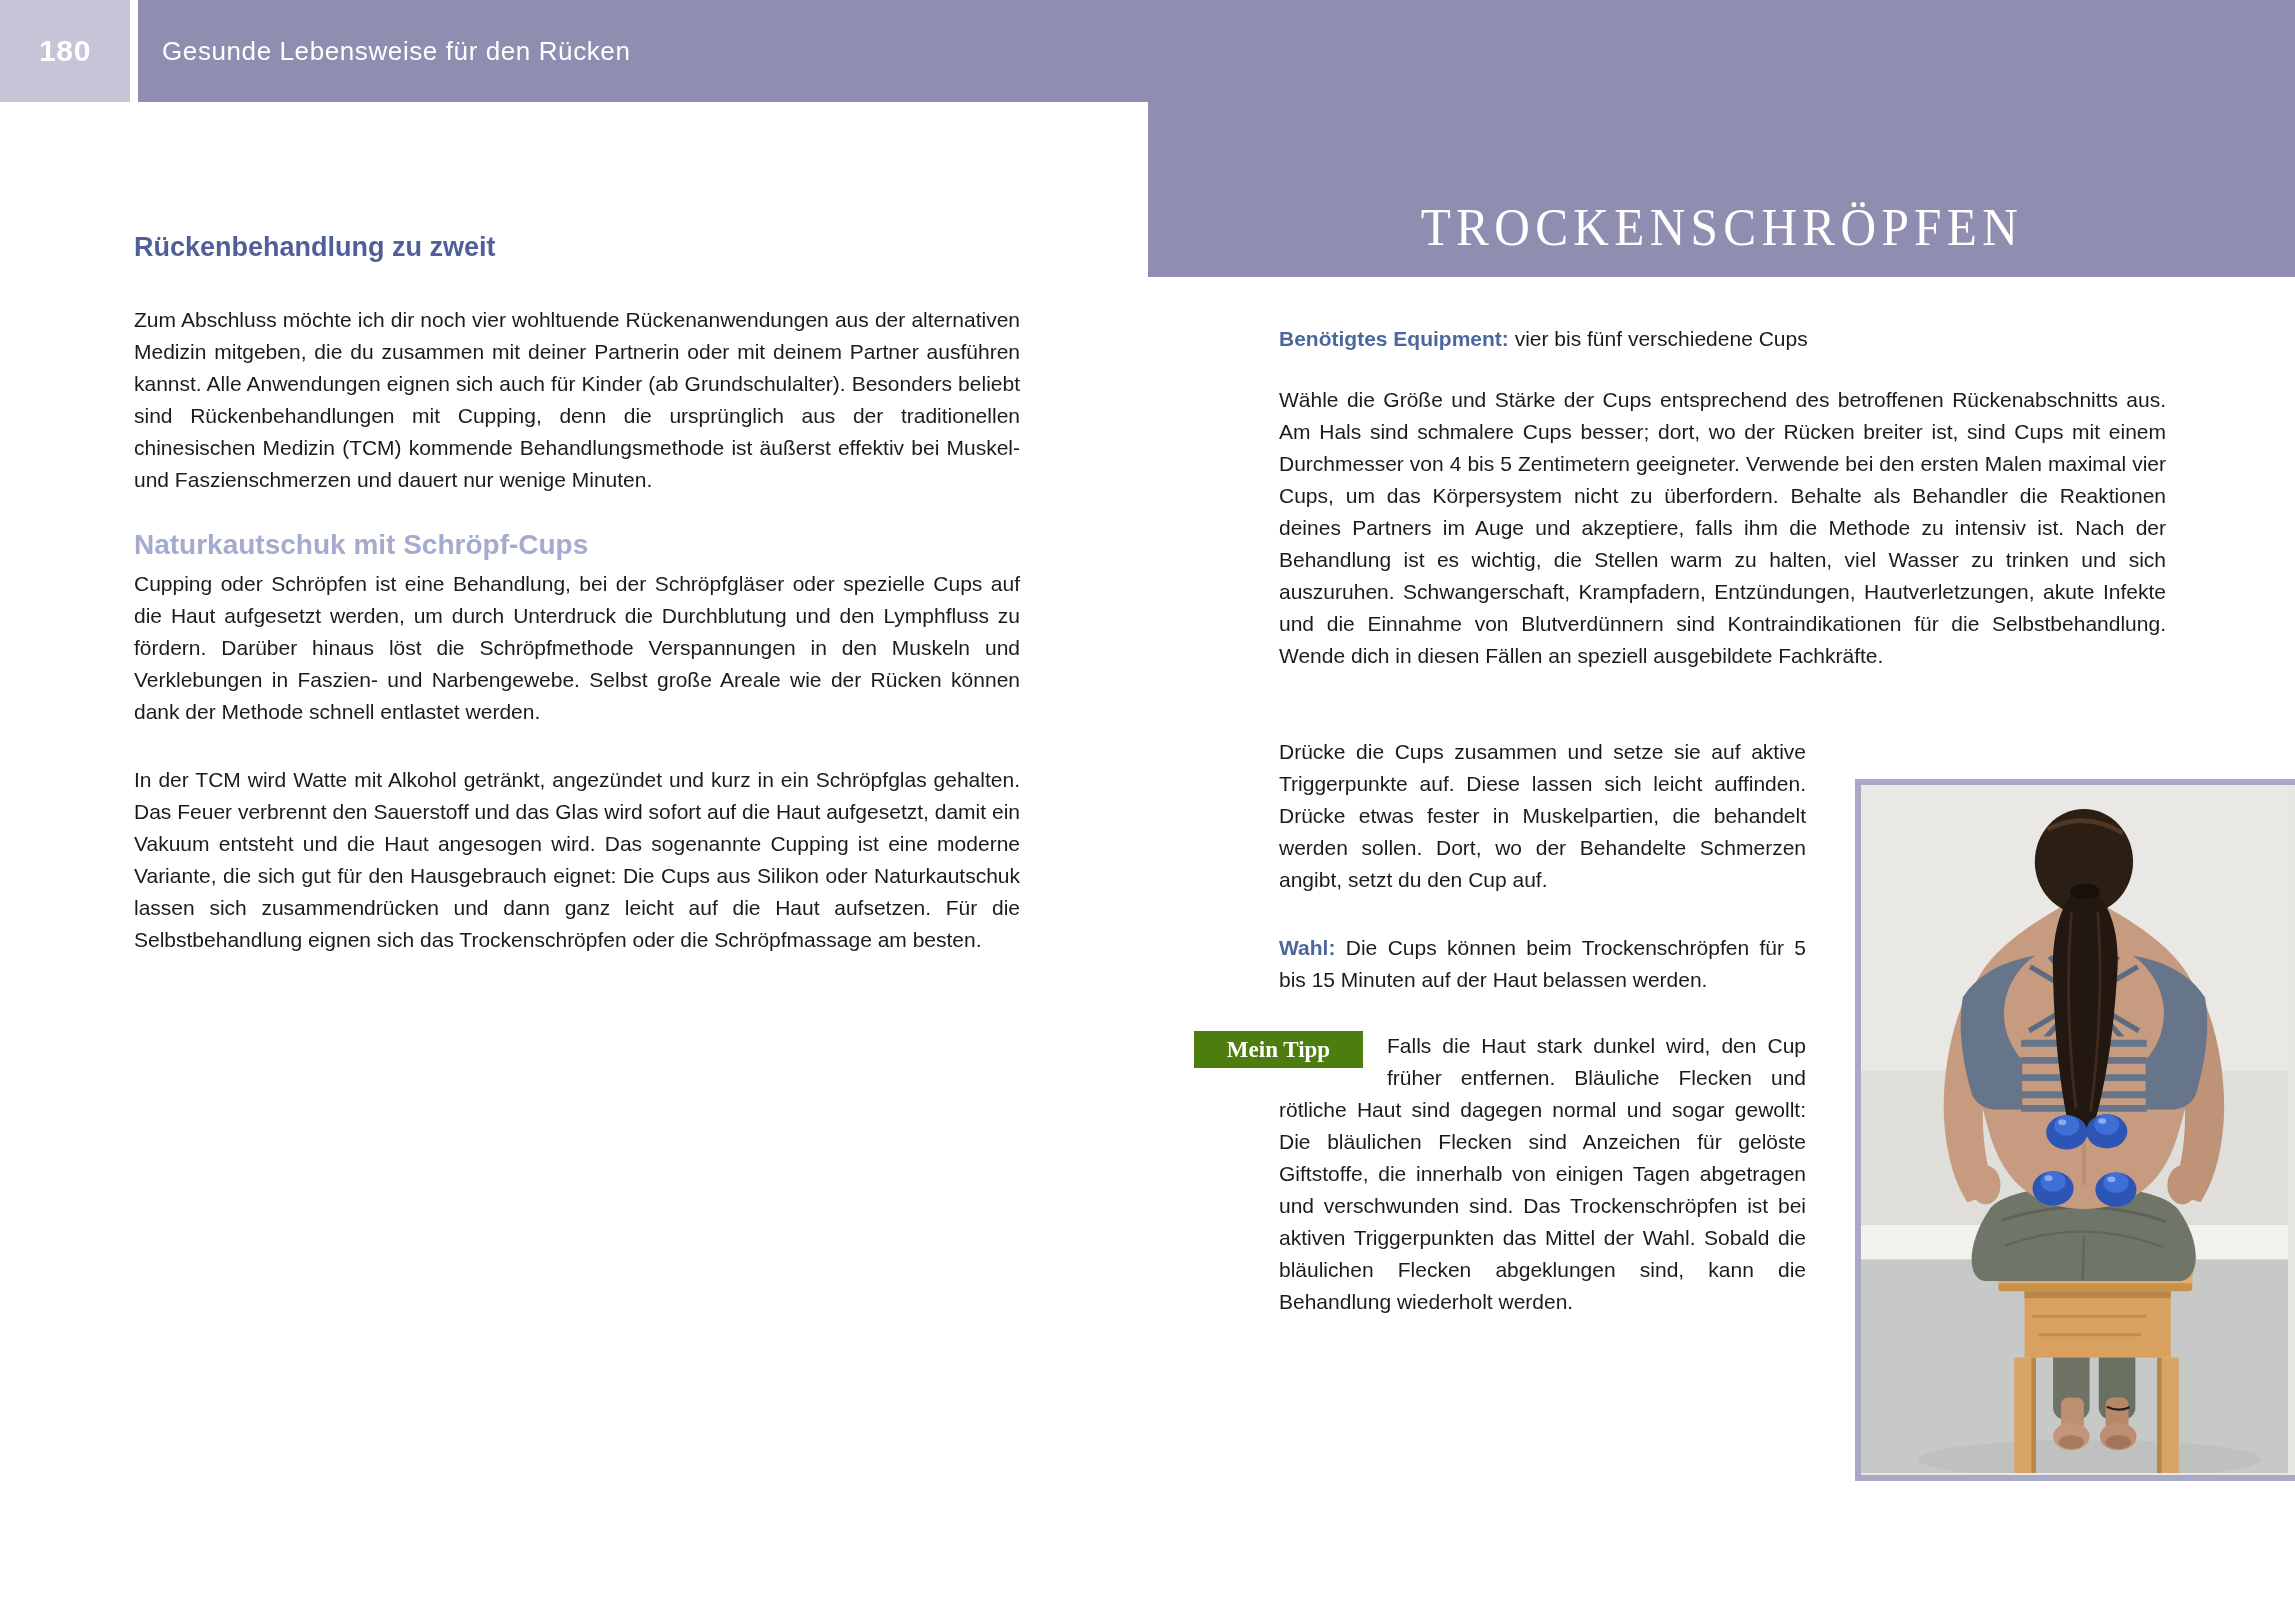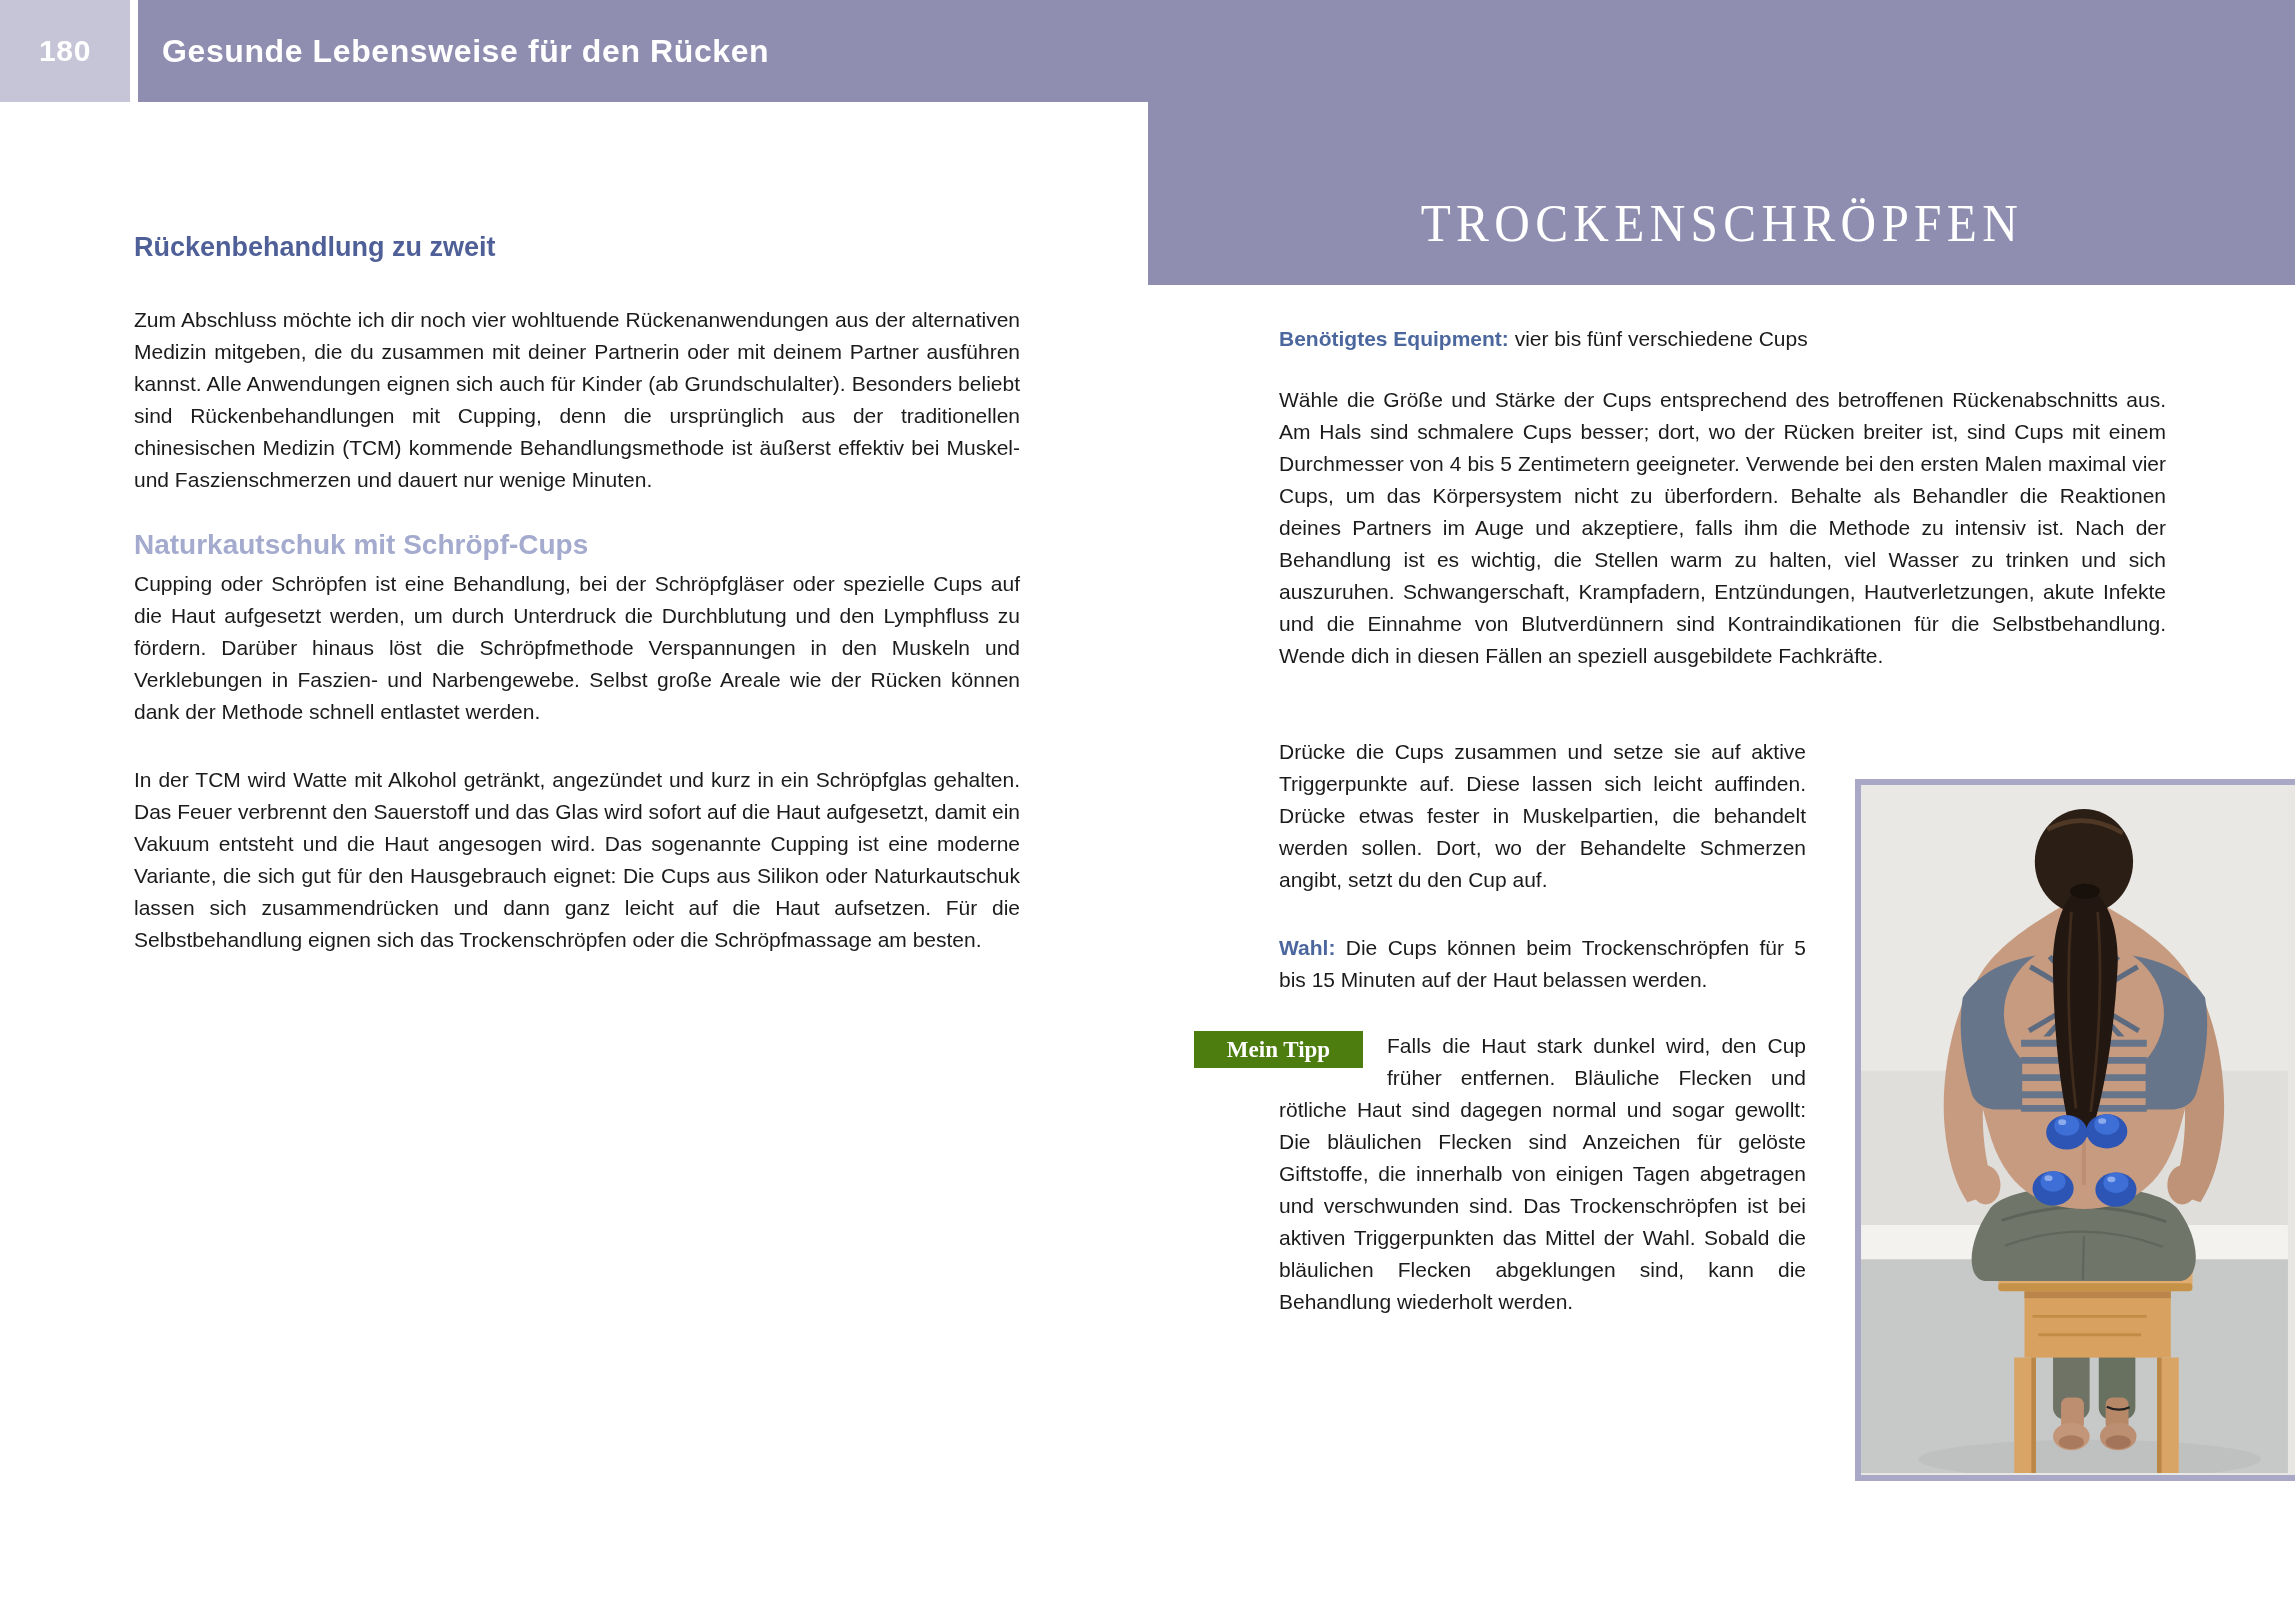--- a/index.html
+++ b/index.html
@@ -10,24 +10,24 @@
   
   .pageno-box{
     position:absolute;left:0;top:0;width:130px;height:102px;background:#c6c4d7;
     display:flex;align-items:center;justify-content:center;
     color:#ffffff;font-size:30px;font-weight:bold;letter-spacing:0.6px;
   }
   .header-bar{
     position:absolute;left:138px;top:0;width:2157px;height:102px;background:#8f8eb1;
     display:flex;align-items:center;padding-left:24px;box-sizing:border-box;
   }
-  .header-title{color:#ffffff;font-size:32px;font-weight:700;letter-spacing:0.6px;}
+  .header-title{color:#ffffff;font-size:26px;font-weight:400;letter-spacing:0.6px;}
   .banner{
-    position:absolute;left:1148px;top:12px;width:1148px;height:273px;background:#8f8eb1;
-    display:flex;align-items:flex-end;justify-content:center;padding-bottom:35px;box-sizing:border-box;
+    position:absolute;left:1148px;top:4px;width:1148px;height:273px;background:#8f8eb1;
+    display:flex;align-items:flex-end;justify-content:center;padding-bottom:23px;box-sizing:border-box;
   }
   .banner-title{
     font-family:"Liberation Serif", serif;font-weight:400;color:#ffffff;
     font-size:53px;letter-spacing:5.7px;line-height:1;transform:scaleX(0.93);transform-origin:center;
   }
   
   .left-col{position:absolute;left:134px;top:233px;width:886px;}
   .main-heading{
     margin:0 0 43px 0;font-size:27px;line-height:1.05;font-weight:700;color:#4f5f97;letter-spacing:0;
   }

